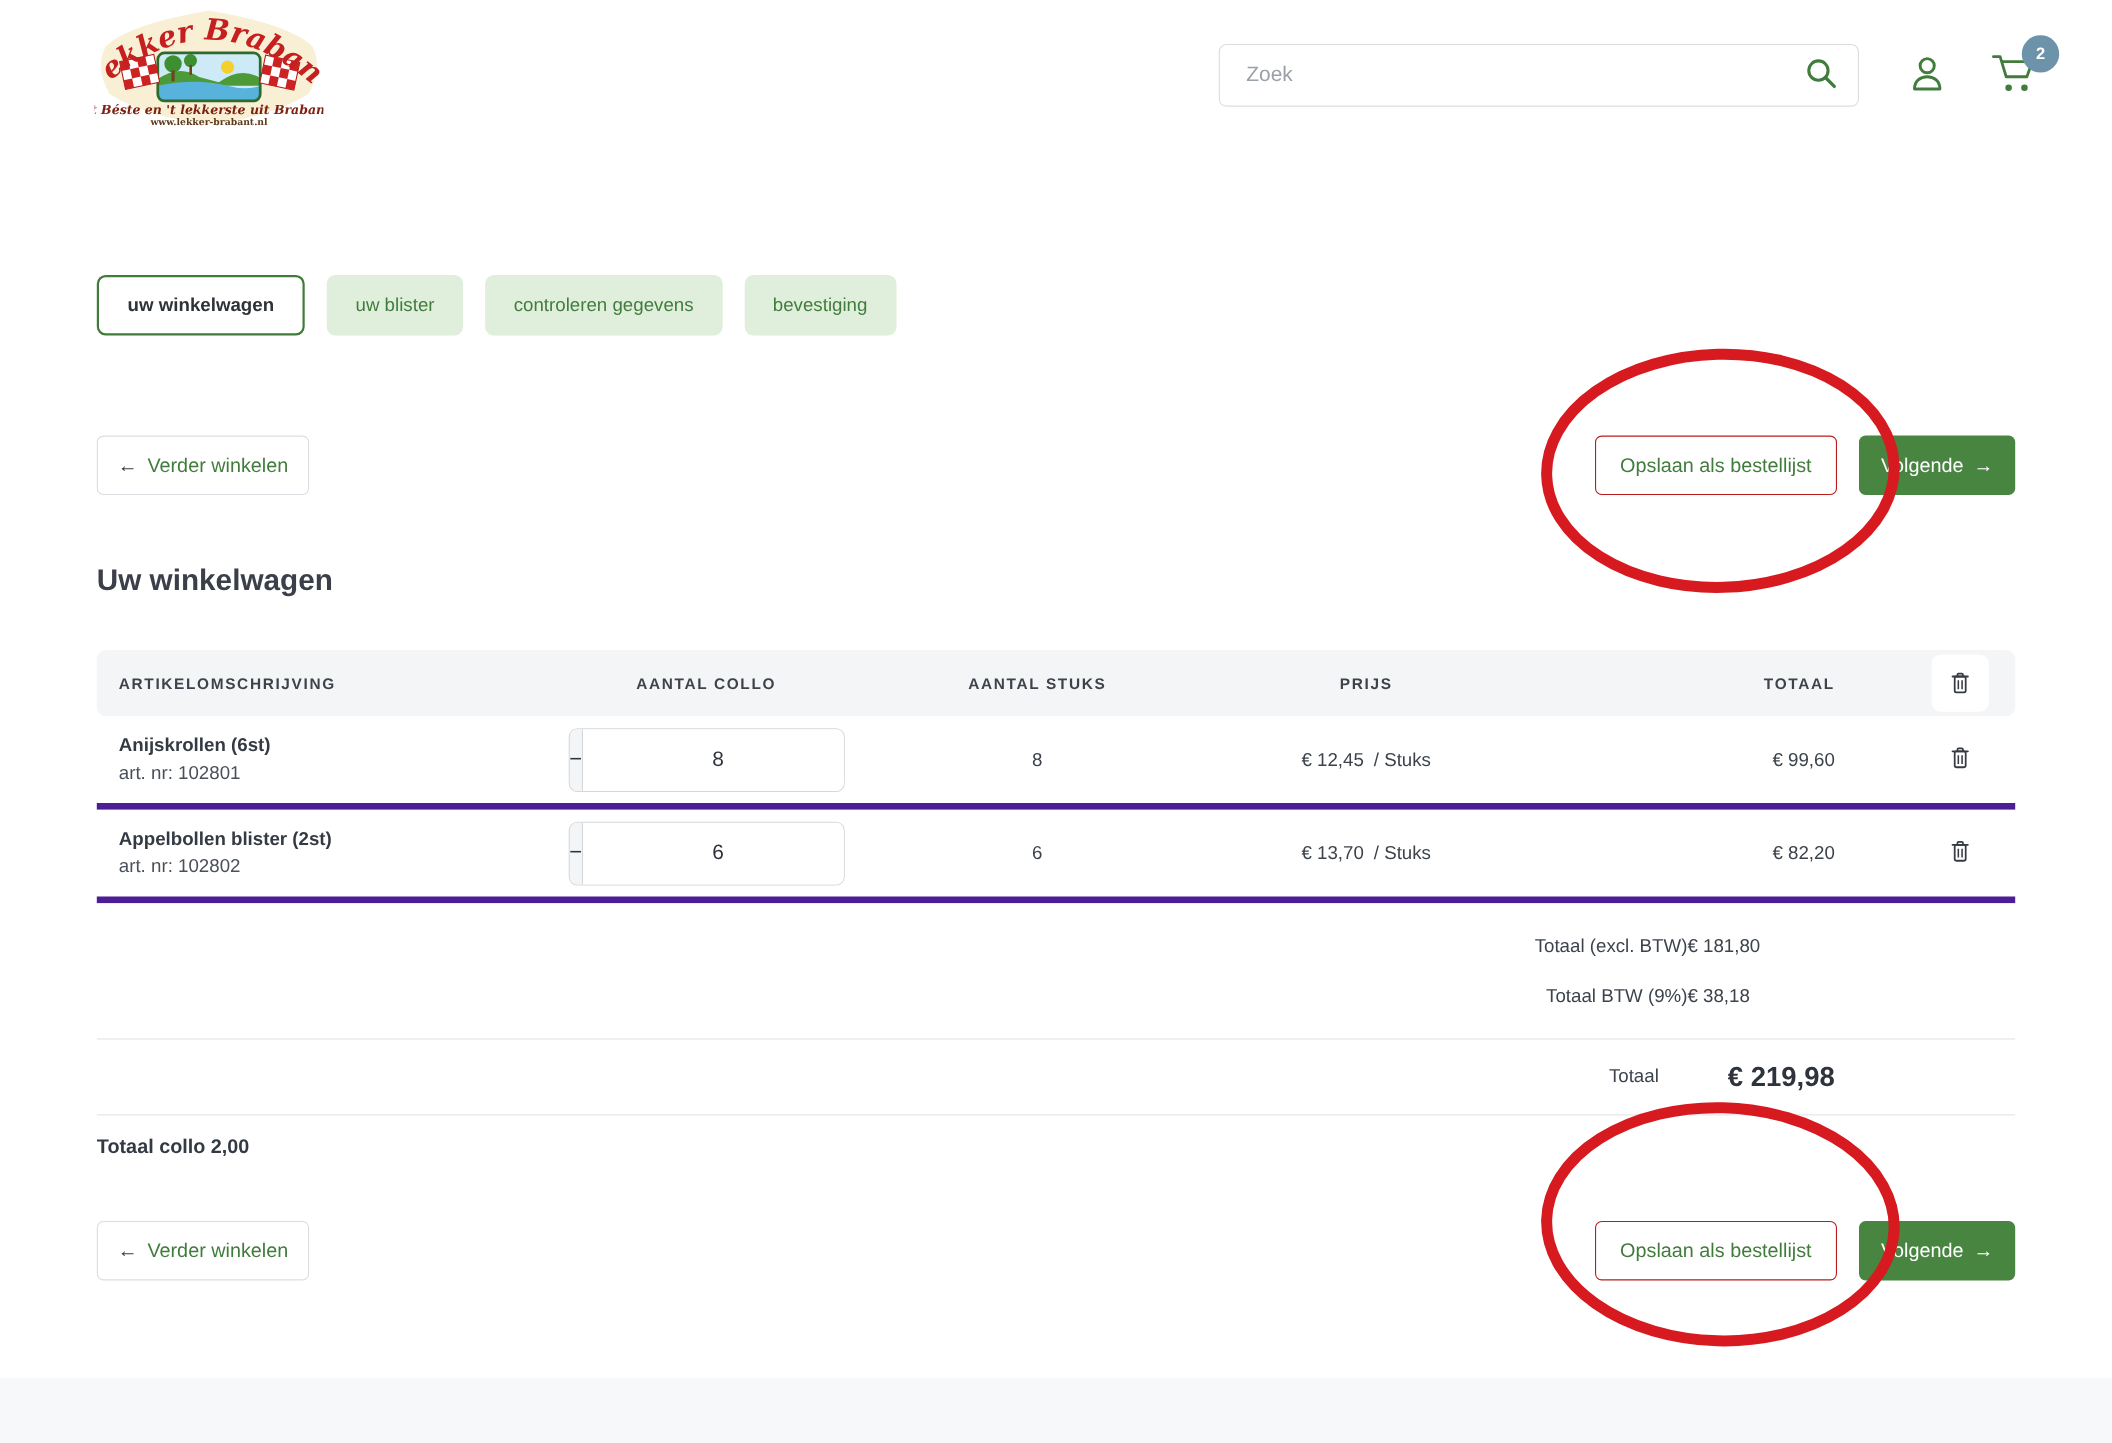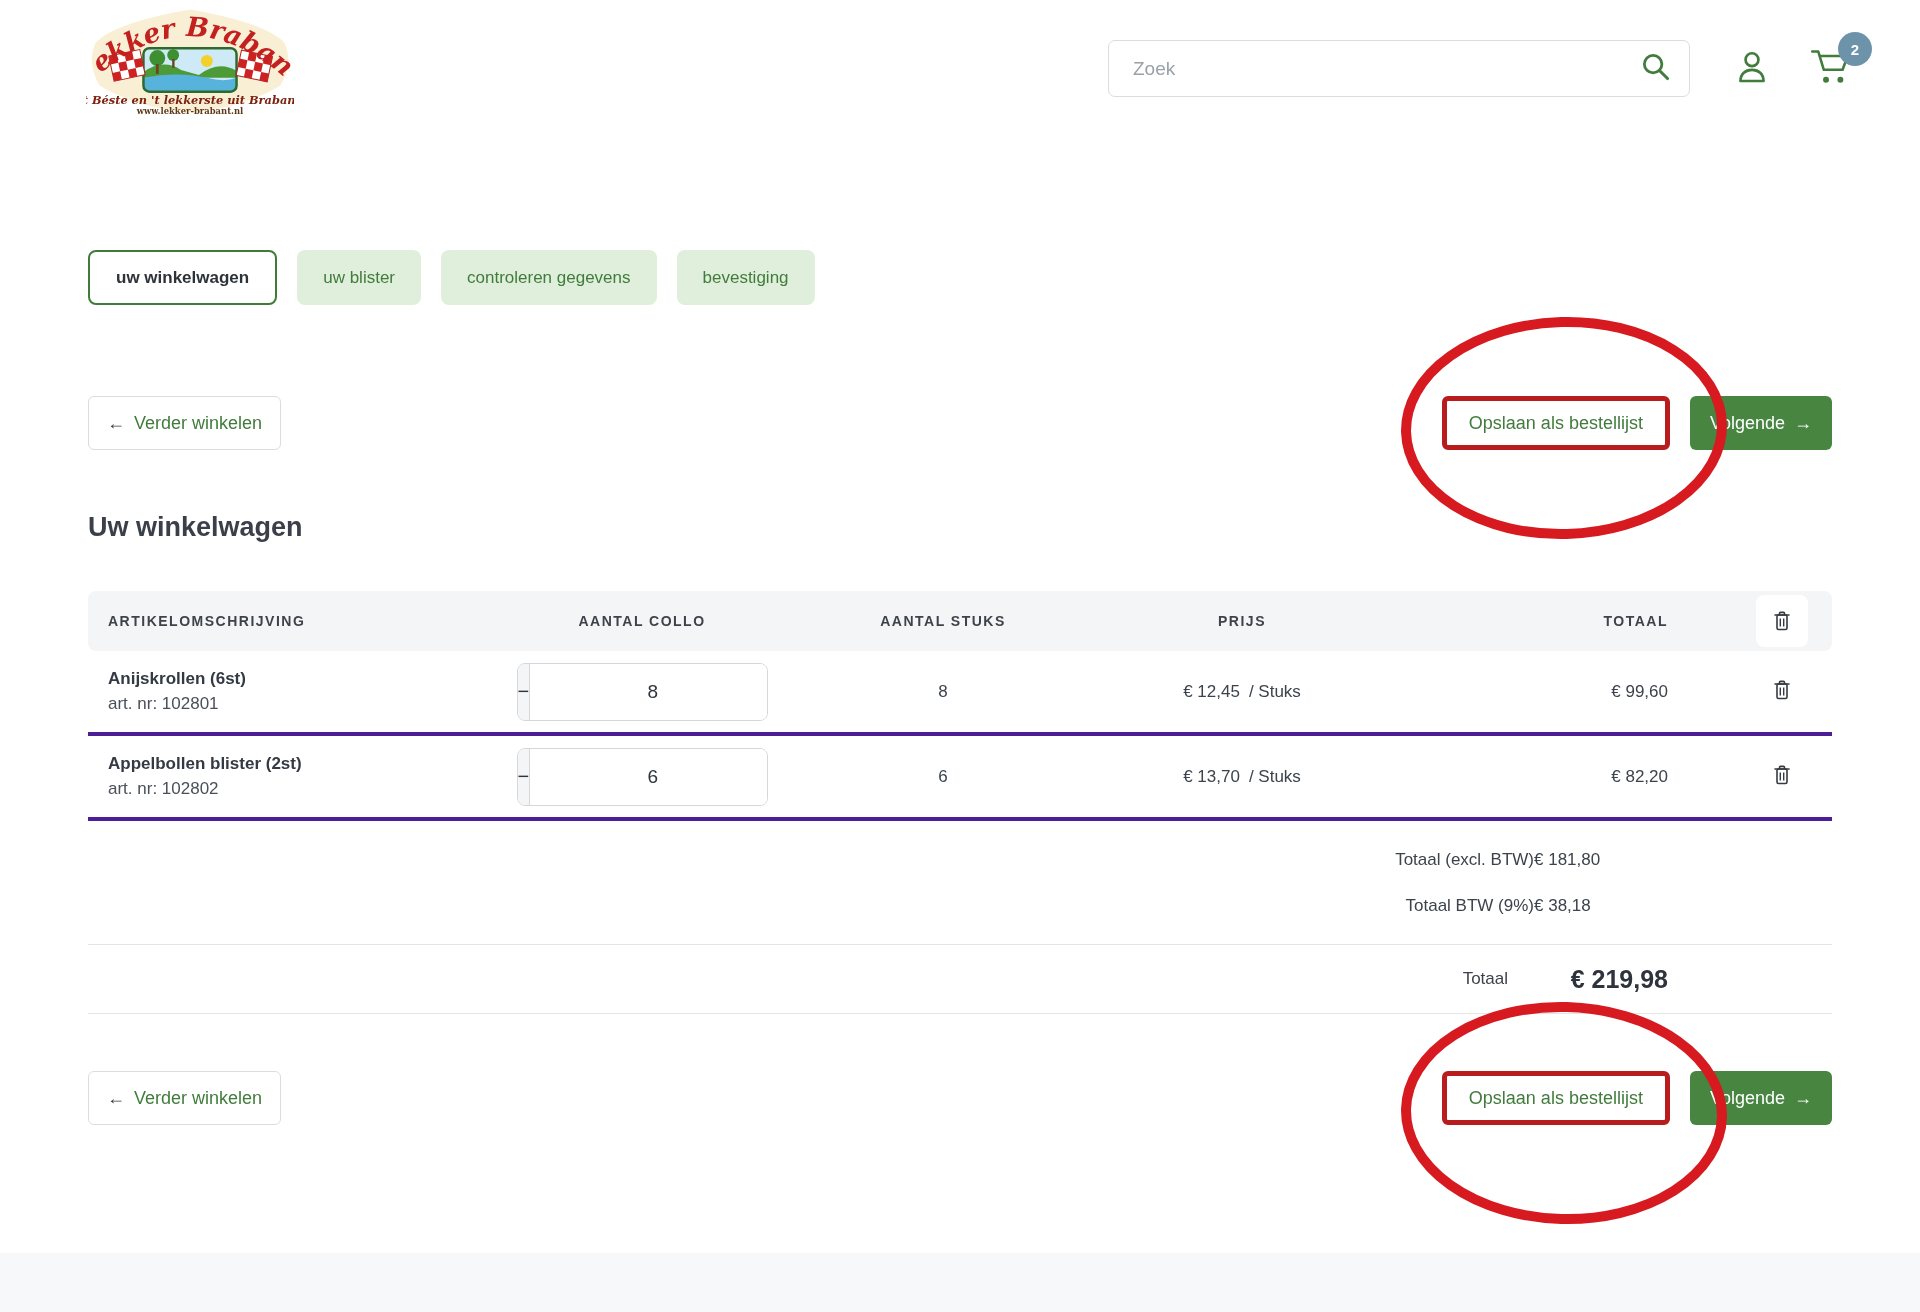--- a/index.html
+++ b/index.html
@@ -47,41 +47,41 @@
   .actions-row { display:flex; justify-content:space-between; align-items:center; height:54px; }
   .actions-top { margin-top:91px; }
   .actions-bottom { margin-top:57px; }
   .actions-right { display:flex; gap:20px; }
   .btn {
     height:54px; border-radius:6px; font-size:18px; display:flex; align-items:center;
     justify-content:center; gap:9px; cursor:pointer; font-family:"Liberation Sans", sans-serif;
   }
   .btn-outline-gray { background:#fff; border:1px solid #d9dde2; color:#417c3c; padding:0 18px; }
   .btn-outline-gray .arrow { color:#363b40; }
-  .btn-outline-green { background:#fff; border:5px solid #b91c1c; color:#417c3c; padding:0 22px; }
+  .btn-outline-green { background:#fff; border:1px solid #b91c1c; color:#417c3c; padding:0 22px; }
   .btn-solid-green { background:#478540; border:none; color:#fff; padding:0 20px; }
 
   .cart-title { margin-top:62px; font-size:27px; font-weight:bold; color:#3a3f49; }
 
   
   .cart-table { margin-top:48px; }
   .t-grid { display:grid; grid-template-columns:404px 300px 302px 296px 342px 100px; align-items:center; }
   .t-head {
     background:#f4f5f7; border-radius:8px; height:60px;
     font-size:14px; font-weight:bold; letter-spacing:1.5px; color:#3e434b;
   }
   .th-name { padding-left:20px; }
   .th-center { text-align:center; }
   .th-right { text-align:right; padding-right:64px; }
   .th-trash { display:flex; justify-content:center; }
   .trash-head-btn {
     width:52px; height:52px; background:#fff; border:none; border-radius:8px;
     display:flex; align-items:center; justify-content:center; cursor:pointer;
   }
-  .t-row { height:85px; border-bottom:4px solid #4c1d95; }
+  .t-row { height:85px; border-bottom:6px solid #4c1d95; }
   .cell-name { padding-left:20px; display:flex; flex-direction:column; gap:5px; }
   .prod-name { font-size:17px; font-weight:bold; color:#343a44; }
   .prod-art { font-size:17px; color:#4a505a; }
   .cell-center { text-align:center; font-size:17px; color:#3c434c; }
   .cell-right { text-align:right; padding-right:64px; font-size:17px; color:#3c434c; }
   .cell-trash { display:flex; justify-content:center; }
   .row-trash-btn { background:none; border:none; cursor:pointer; }
 
   .stepper {
     width:251px; height:58px; margin:0 auto; border:1px solid #d4d8dc; border-radius:8px;
@@ -323,20 +323,21 @@
       <div class="summary-row" style="margin-bottom:15px;">
         <span>Totaal BTW (9%)</span>
         <span class="sum-value">€ 38,18</span>
       </div>
       <div class="total-row">
         <span class="total-label">Totaal</span>
         <span class="total-value">€ 219,98</span>
       </div>
     </section>
 
+    <div class="collo-total">Totaal collo 2,00</div>
 
     <div class="actions-row actions-bottom">
       <button class="btn btn-outline-gray">
         <span class="arrow">←</span>
         <span>Verder winkelen</span>
       </button>
       <div class="actions-right">
         <button class="btn btn-outline-green">
           <span>Opslaan als bestellijst</span>
         </button>

